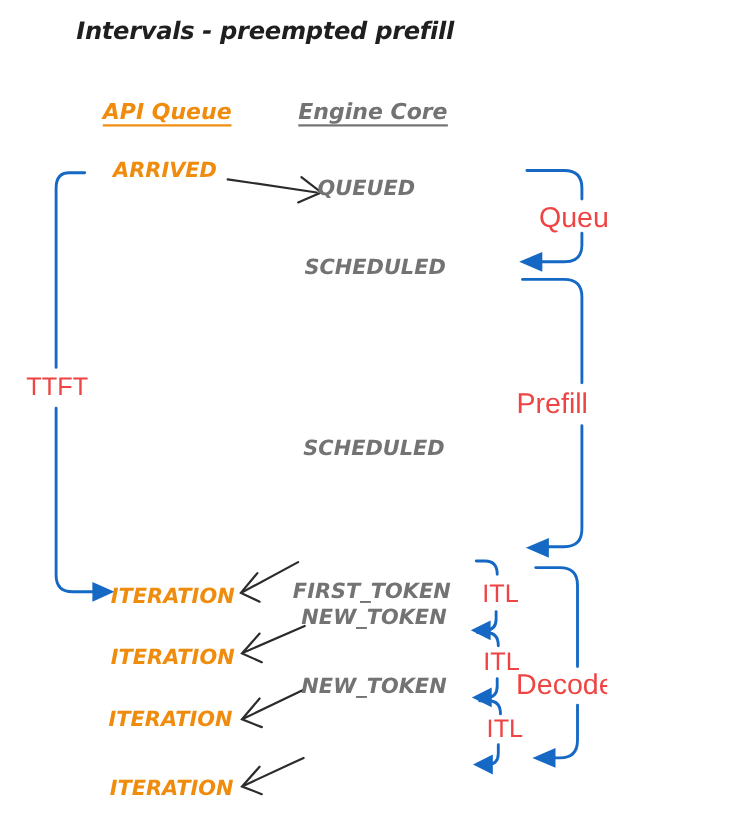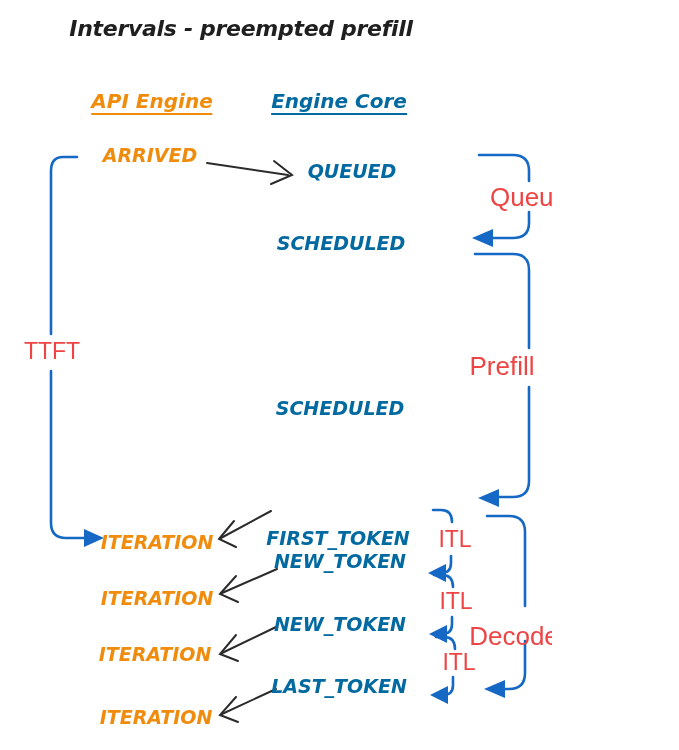--- a/index.html
+++ b/index.html
@@ -15,21 +15,21 @@
   .title{
     font-size:22px;font-weight:bold;font-style:italic;
     color:#1f1f1f;letter-spacing:-0.3px;
   }
   .hand{font-style:italic;font-weight:bold;font-size:19px;letter-spacing:0px;}
   .hdr{
     font-style:italic;font-weight:bold;font-size:20px;
     border-bottom:2px solid currentColor;padding-bottom:0px;
   }
   .api{color:#f08c0d;}
-  .core{color:#0369a1;}
+  .core{color:#737373;}
   .blue{
     color:#ef4444;
     font-family:"Liberation Sans",sans-serif;
     font-style:normal;font-weight:normal;
   }
   .blue.big{font-size:26px;}
   .blue.med{font-size:23px;}
 </style>
 </head>
 <body>
@@ -101,38 +101,37 @@
 
     <g stroke="#1569c4" stroke-width="2.6" fill="none" stroke-linecap="round">
       <path d="M 557 517 H 588 Q 604 517 604 533 V 572"></path>
       <path d="M 604 608 V 672 Q 604 688 588 688 H 572"></path>
       <polygon points="553,688 574,679 574,697" fill="#1569c4" stroke="none"></polygon>
     </g>
   </svg>
 
   <div class="lbl title" style="left:241px;top:16px;">Intervals - preempted prefill</div>
 
-  <div class="lbl hdr api" style="left:152px;top:89px;">API Engine</div>
+  <div class="lbl hdr api" style="left:152px;top:89px;">API Queue</div>
   <div class="lbl hdr core" style="left:339px;top:89px;">Engine Core</div>
 
   <div class="lbl hand api" style="left:150px;top:144px;">ARRIVED</div>
   <div class="lbl hand api" style="left:157px;top:531px;">ITERATION</div>
   <div class="lbl hand api" style="left:157px;top:587px;">ITERATION</div>
   <div class="lbl hand api" style="left:155px;top:643px;">ITERATION</div>
   <div class="lbl hand api" style="left:156px;top:706px;">ITERATION</div>
 
-  <div class="lbl hand core" style="left:352px;top:160px;">QUEUED</div>
+  <div class="lbl hand core" style="left:333px;top:160px;">QUEUED</div>
   <div class="lbl hand core" style="left:341px;top:232px;">SCHEDULED</div>
   <div class="lbl hand core" style="left:340px;top:397px;">SCHEDULED</div>
   <div class="lbl hand core" style="left:338px;top:502px;margin-top:25px;">FIRST_TOKEN</div>
   <div class="lbl hand core" style="left:340px;top:550px;">NEW_TOKEN</div>
   <div class="lbl hand core" style="left:340px;top:613px;">NEW_TOKEN</div>
-  <div class="lbl hand core" style="left:339px;top:675px;">LAST_TOKEN</div>
 
   <div class="lbl blue med" style="left:52px;top:338px;">TTFT</div>
   <div class="lbl blue big" style="left:529px;top:182px;">Queue</div>
   <div class="lbl blue big" style="left:502px;top:351px;">Prefill</div>
   <div class="lbl blue med" style="left:455px;top:526px;">ITL</div>
   <div class="lbl blue med" style="left:456px;top:588px;">ITL</div>
   <div class="lbl blue med" style="left:459px;top:649px;">ITL</div>
-  <div class="lbl blue big" style="left:514px;top:607px;margin-top:14px;">Decode</div>
+  <div class="lbl blue big" style="left:514px;top:607px;">Decode</div>
 
 </div>
 
 </body></html>

